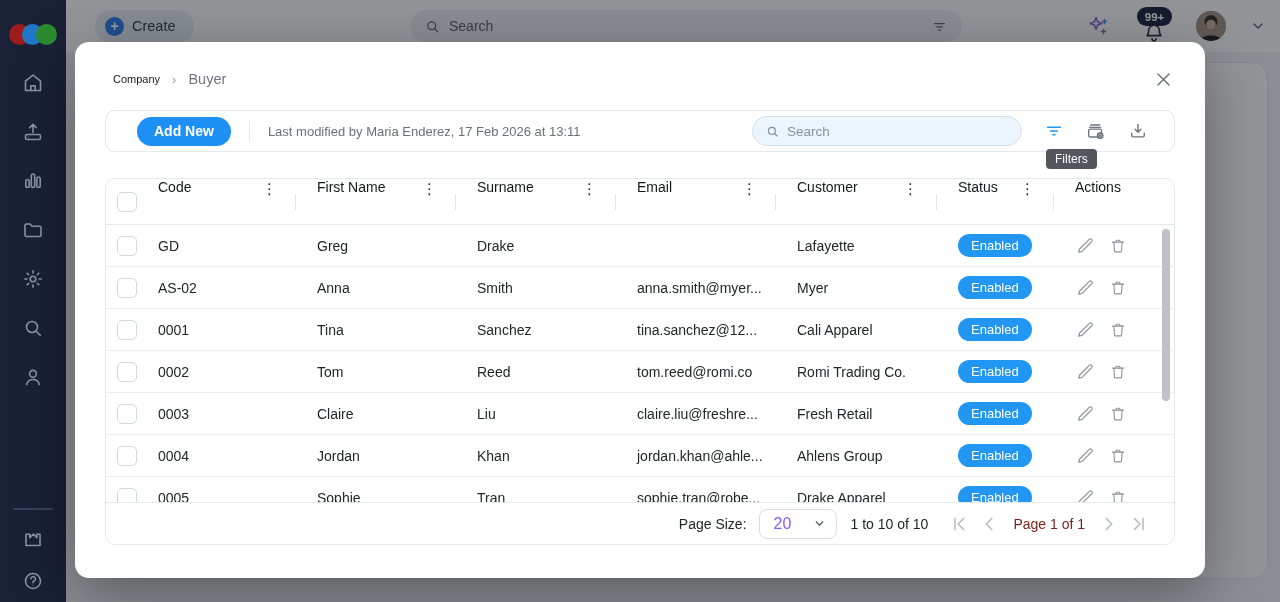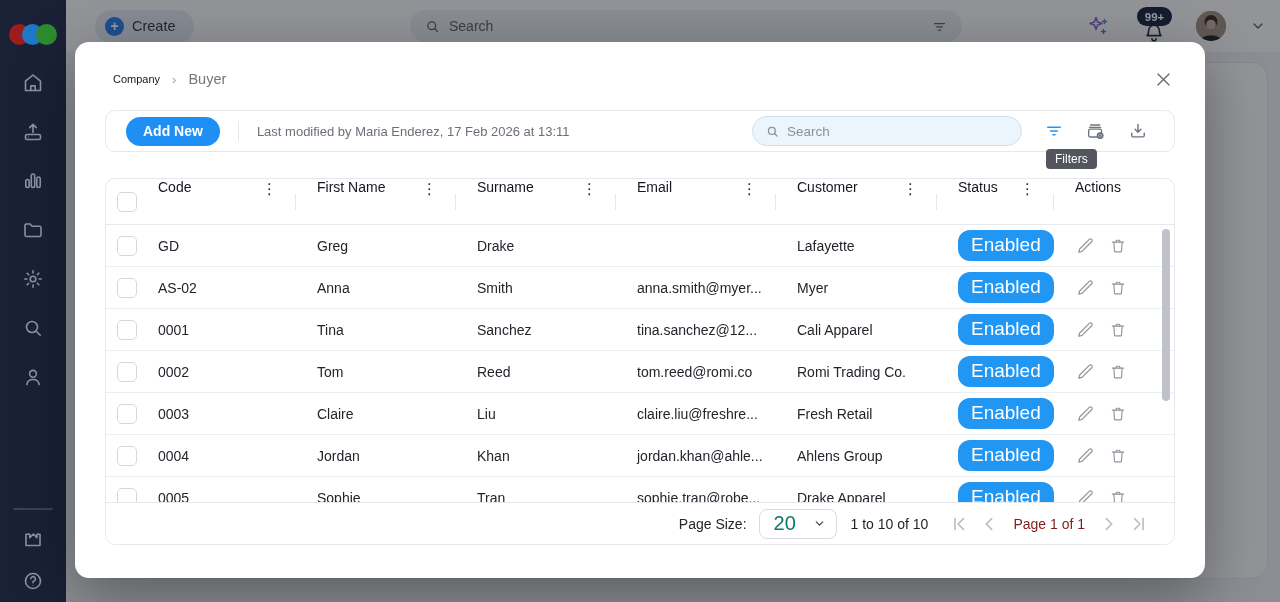--- a/index.html
+++ b/index.html
@@ -52,21 +52,21 @@
   .modal { position:absolute; left:75px; top:42px; width:1130px; height:536px; background:#ffffff;
            border-radius:14px; box-shadow:0 18px 60px rgba(0,0,0,.35); z-index:20; }
   .m-header { height:68px; display:flex; align-items:center; padding:6px 30px 0 38px; }
   .crumb-company { font-size:11px; color:#15181d; cursor:pointer; }
   .crumb-sep { margin:0 12px; color:#9aa0a6; font-size:13px; }
   .crumb-page { font-size:14.5px; color:#70767f; }
   .close-x { margin-left:auto; width:24px; height:24px; display:flex; align-items:center; justify-content:center; cursor:pointer; }
 
   
   .toolbar { margin:0 30px; height:42px; border:1px solid #e5e8ec; border-radius:10px;
-             display:flex; align-items:center; padding-left:20px; position:relative; }
+             display:flex; align-items:center; padding-left:31px; position:relative; }
   .add-new { background:#1e90f5; color:#fff; font-size:14px; font-weight:700; border:none;
              border-radius:16px; height:29px; padding:0 17px; cursor:pointer; font-family:inherit; }
   .tb-divider { width:1px; height:20px; background:#e3e6ea; margin:0 18px; }
   .last-modified { font-size:13px; color:#6a7079; }
   .toolbar-right { margin-left:auto; display:flex; align-items:center; padding-right:24px; }
   .modal-search { width:270px; height:30px; background:#ecf4fc; border:1px solid #cfe0f2; border-radius:15px;
                   display:flex; align-items:center; padding:0 12px; gap:7px; margin-right:20px; }
   .modal-search input { flex:1; border:none; outline:none; background:transparent; font-size:13.5px;
                         color:#40454c; font-family:inherit; }
   .modal-search input::placeholder { color:#8a919c; }
@@ -85,34 +85,34 @@
         padding:0 16px 0 21px; font-size:14px; color:#14171c; font-weight:500; }
   .th.divided::after { content:''; position:absolute; right:0; top:15px; height:16px; width:1px; background:#e3e6ea; }
   .th-code { padding-left:11px; }
   .kebab { color:#2b2f35; font-size:15px; cursor:pointer; line-height:1; padding:2px 3px; }
   .cb-cell { display:flex; align-items:center; justify-content:center; height:100%; }
   .checkbox { width:20px; height:20px; border:1.5px solid #d4d8dd; border-radius:5px; background:#fff; cursor:pointer; }
   .tbody { position:relative; height:277px; overflow:hidden; }
   .tr { height:42px; border-bottom:1px solid #edeef2; }
   .td { font-size:14px; color:#22252b; padding-left:21px; white-space:nowrap; overflow:hidden; }
   .td-code { padding-left:11px; }
-  .status-pill { display:inline-block; background:#2196f3; color:#fff; font-size:19px; font-weight:500;
+  .status-pill { display:inline-block; background:#2196f3; color:#fff; font-size:13px; font-weight:500;
                  border-radius:12px; padding:4px 13px; line-height:1.2; }
   .actions { display:flex; gap:13px; padding-left:21px; }
   .act-ic { width:20px; height:20px; display:flex; align-items:center; justify-content:center; cursor:pointer; }
   .scroll-thumb { position:absolute; right:4px; top:4px; width:8px; height:172px; background:#bfc3c9;
                   border-radius:4px; cursor:pointer; }
 
   
   .tfoot { height:42px; border-top:1px solid #e7e9ed; display:flex; align-items:center;
            justify-content:flex-end; padding-right:20px; background:#fff; position:relative; z-index:2; }
   .ps-label { font-size:14px; color:#23262b; margin-right:12px; }
   .ps-select { width:78px; height:30px; border:1px solid #d8dbe0; border-radius:8px; display:flex;
                align-items:center; justify-content:space-between; padding:0 10px 0 14px; cursor:pointer; }
-  .ps-value { font-size:20px; color:#0f766e; }
+  .ps-value { font-size:16px; color:#8b5cf6; }
   .range-text { font-size:14px; color:#1c2026; font-weight:500; margin:0 16px 0 14px; }
   .pg-btn { width:20px; height:20px; display:flex; align-items:center; justify-content:center; cursor:pointer;
             margin:0 5px; }
   .pg-btn svg { stroke:#b9bec6; fill:none; stroke-width:1.8; stroke-linecap:round; stroke-linejoin:round; }
   .page-text { font-size:14px; color:#7f1d1d; font-weight:500; margin:0 9px; }
 
   svg.ic { stroke-linecap:round; stroke-linejoin:round; fill:none; }
 </style>
 </head>
 <body>

